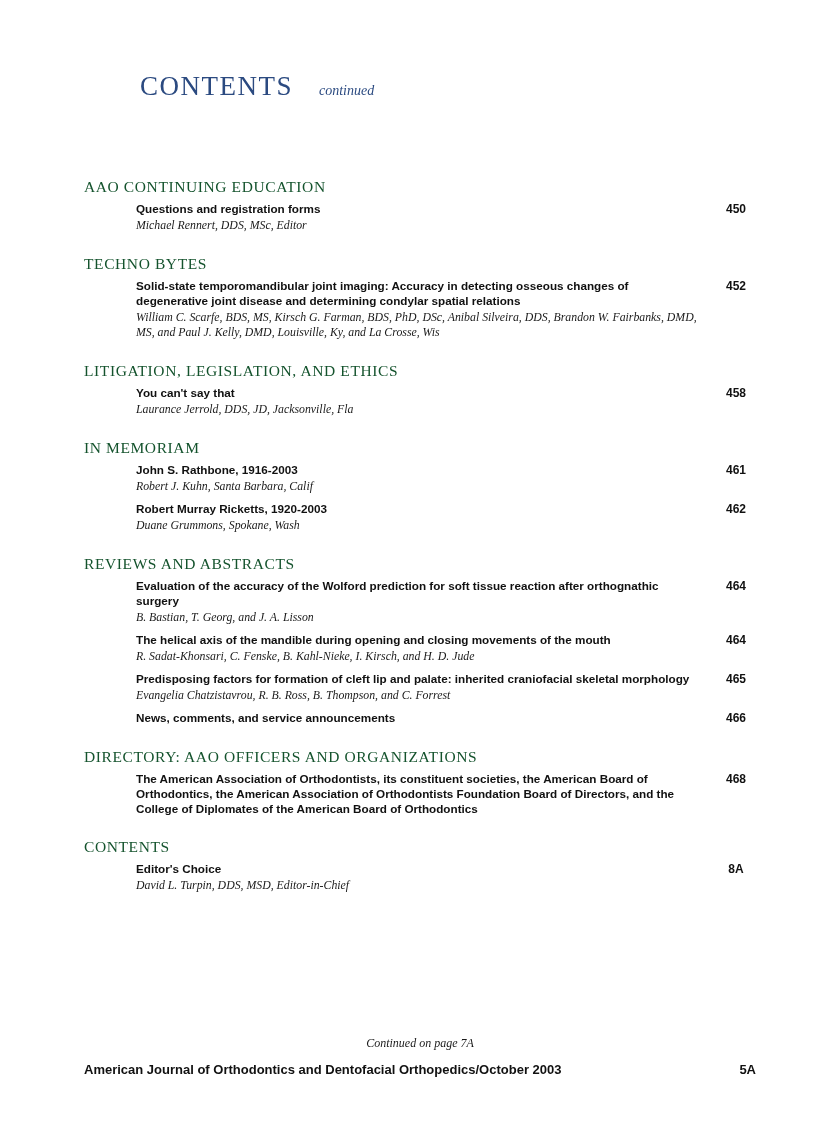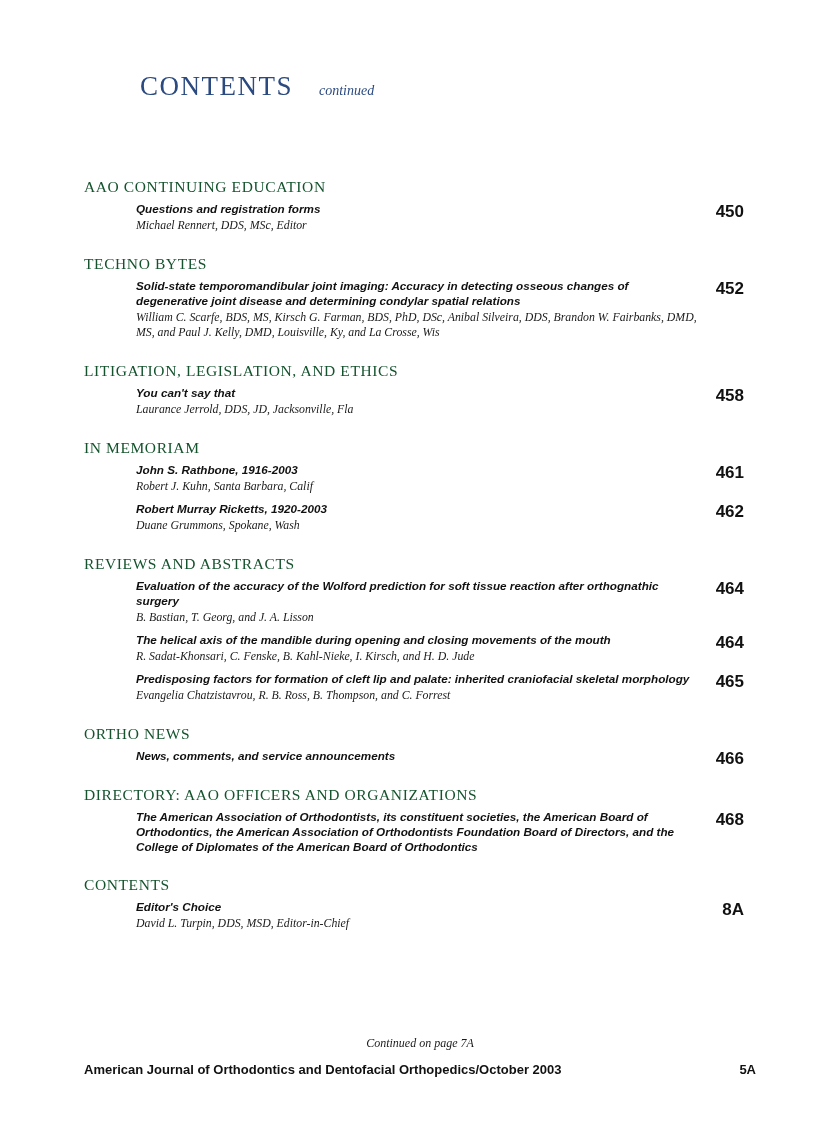--- a/index.html
+++ b/index.html
@@ -71,41 +71,40 @@
     padding-left: 52px;
     margin-bottom: 8px;
   }
   .entry-title {
     font-family: "Liberation Sans", sans-serif;
     font-size: 11.7px;
     font-weight: bold;
     color: #111111;
     line-height: 1.26;
     width: 560px;
-    font-style: italic;
   }
   .entry-authors {
     font-family: "Liberation Serif", serif;
     font-style: italic;
     font-size: 11.8px;
     color: #1a1a1a;
     line-height: 1.3;
     width: 570px;
     margin-top: 1px;
   }
   .entry-page {
     position: absolute;
-    right: 12px;
+    right: 0;
     top: 0;
     font-family: "Liberation Sans", sans-serif;
-    font-size: 17px;
+    font-size: 12px;
     font-weight: bold;
     color: #111111;
     width: 40px;
-    text-align: right;
+    text-align: center;
   }
 
   
   .cont-next {
     position: absolute;
     left: 84px;
     top: 1020px;
     width: 672px;
     text-align: center;
     font-family: "Liberation Serif", serif;
@@ -193,21 +192,20 @@
         <div class="entry-page">464</div>
       </div>
       <div class="entry">
         <div class="entry-title">Predisposing factors for formation of cleft lip and palate: inherited craniofacial skeletal morphology</div>
         <div class="entry-authors">Evangelia Chatzistavrou, R. B. Ross, B. Thompson, and C. Forrest</div>
         <div class="entry-page">465</div>
       </div>
     </div>
 
     <div class="section">
-      <div class="section-title">ORTHO NEWS</div>
       <div class="entry">
         <div class="entry-title">News, comments, and service announcements</div>
         <div class="entry-page">466</div>
       </div>
     </div>
 
     <div class="section">
       <div class="section-title">DIRECTORY: AAO OFFICERS AND ORGANIZATIONS</div>
       <div class="entry">
         <div class="entry-title">The American Association of Orthodontists, its constituent societies, the American Board of Orthodontics, the American Association of Orthodontists Foundation Board of Directors, and the College of Diplomates of the American Board of Orthodontics</div>

